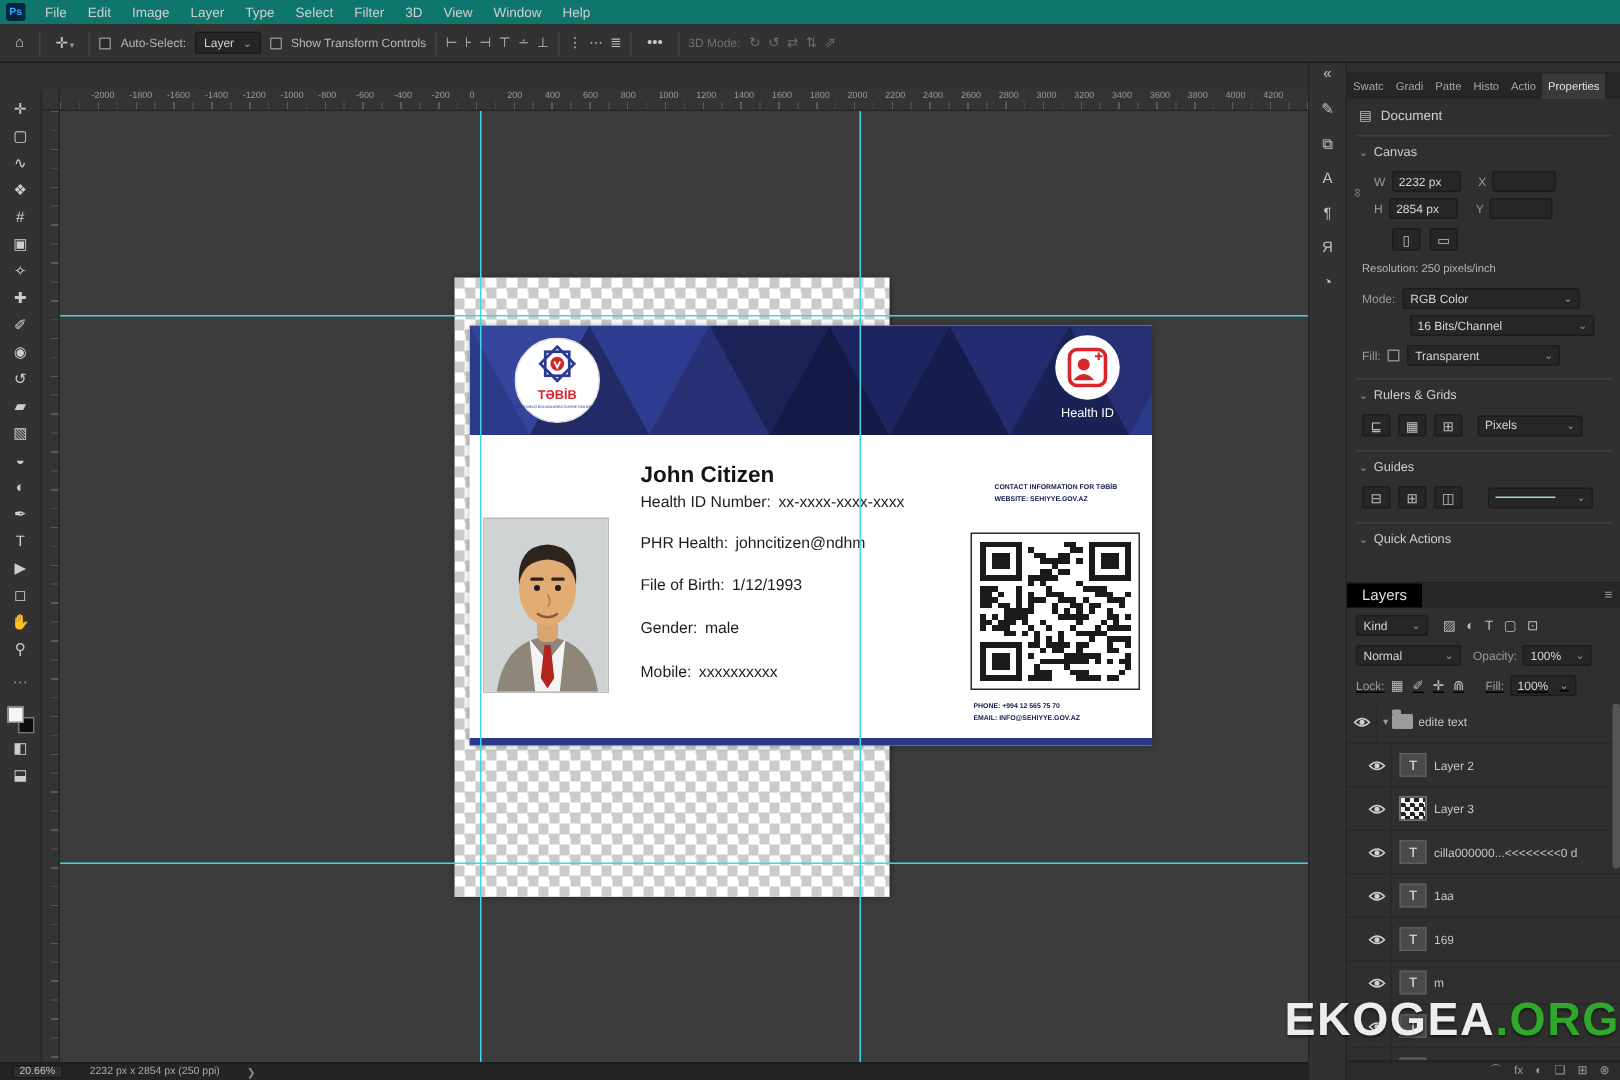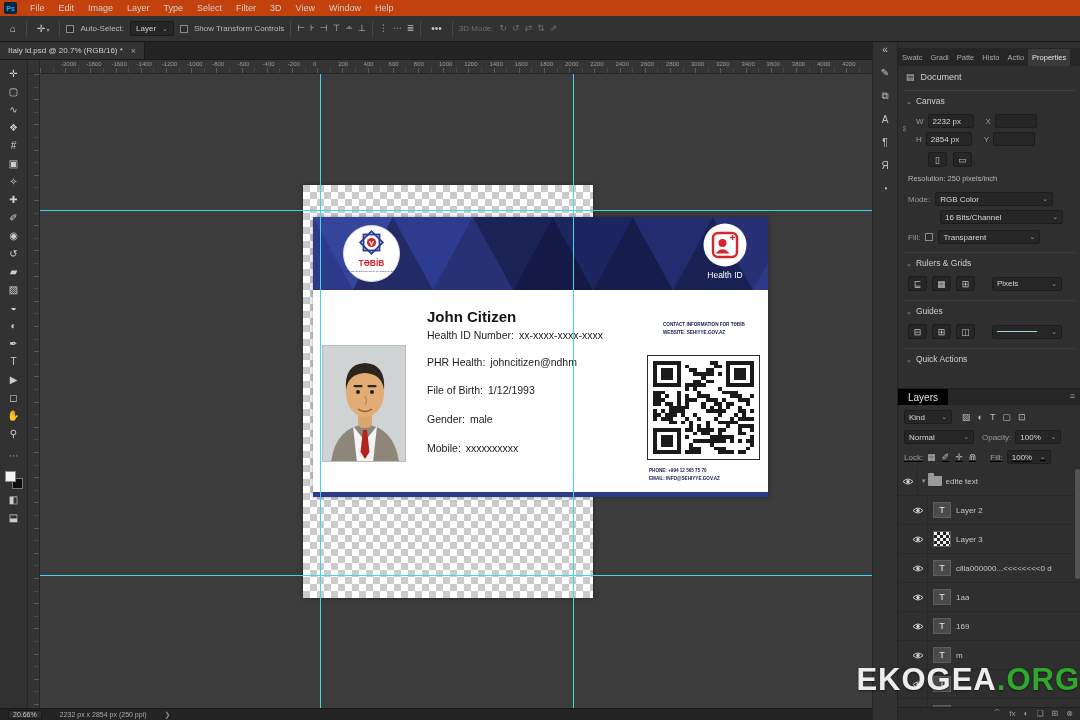--- a/index.html
+++ b/index.html
@@ -1,20 +1,20 @@
 <!DOCTYPE html>
 <html style="--guide-cyan: #3ed8e4; --brand-navy: #2c3a8a; --brand-red: #d6252c; --watermark-green: #2fa82c;"><head>
 <meta charset="utf-8">
 <style>
   html,body{margin:0;padding:0;background:#111;}
   *{box-sizing:border-box;font-family:"Liberation Sans",sans-serif;}
   #app{position:relative;width:1080px;height:720px;background:#323232;overflow:hidden;}
 
   
-  .menubar{position:absolute;left:0;top:0;width:1080px;height:16px;background:#c2410c;display:flex;align-items:center;z-index:20;}
+  .menubar{position:absolute;left:0;top:0;width:1080px;height:16px;background:#0f766e;display:flex;align-items:center;z-index:20;}
   .ps-badge{width:13px;height:12px;margin:0 6px 0 4px;background:#00253c;color:#31a8ff;font-size:7px;font-weight:bold;display:flex;align-items:center;justify-content:center;border-radius:2px;}
   .menu-items{display:flex;height:100%;}
   .menu-item{color:#cfcfcf;font-size:9px;padding:0 7px;display:flex;align-items:center;cursor:default;}
 
   
   .optionsbar{position:absolute;left:0;top:16px;width:1080px;height:26px;background:#323232;border-bottom:1px solid #1a1a1a;display:flex;align-items:center;gap:6px;padding:0 6px;z-index:20;}
   .opt-icon{color:#c8c8c8;font-size:10px;padding:2px 4px;}
   .opt-icon .dd{font-style:normal;font-size:6px;color:#999;margin-left:1px;}
   .opt-sep{width:1px;height:16px;background:#464646;}
   .opt-label{color:#b8b8b8;font-size:8px;}
@@ -180,26 +180,20 @@
     <span class="opt-label dim">3D Mode:</span>
     <span class="icon-group dim" id="mode3d-icons">
         <span class="mini-icon">↻</span>
         <span class="mini-icon">↺</span>
         <span class="mini-icon">⇄</span>
         <span class="mini-icon">⇅</span>
         <span class="mini-icon">⇗</span>
       </span>
   </div>
 
-  <div class="tabbar">
-    <div class="doctab">
-      <span>Italy id.psd @ 20.7% (RGB/16) *</span>
-      <span class="tabclose">×</span>
-    </div>
-  </div>
 
   <div class="toolbar">
     <div id="tool-list">
         <div class="tool">✛</div>
         <div class="tool">▢</div>
         <div class="tool">∿</div>
         <div class="tool">❖</div>
         <div class="tool">#</div>
         <div class="tool">▣</div>
         <div class="tool">✧</div>
@@ -789,21 +783,21 @@
     </div>
 
     <div class="pdivider" style="top:212px"></div>
     <div class="prow" style="top:218px;padding:0 8px;">
       <span class="phead"><span class="sec-chev">⌄</span><span>Rulers &amp; Grids</span></span>
     </div>
     <div class="prow" style="top:236px;padding:0 10px;gap:5px;">
       <span class="pbtn">⊑</span>
       <span class="pbtn">▦</span>
       <span class="pbtn">⊞</span>
-      <span class="pselect" style="width:70px;margin-left:12px">
+      <span class="pselect" style="width:70px;margin-left:5px">
           <span>Pixels</span>
         </span>
     </div>
 
     <div class="pdivider" style="top:260px"></div>
     <div class="prow" style="top:266px;padding:0 8px;">
       <span class="phead"><span class="sec-chev">⌄</span><span>Guides</span></span>
     </div>
     <div class="prow" style="top:284px;padding:0 10px;gap:5px;">
       <span class="pbtn">⊟</span>

